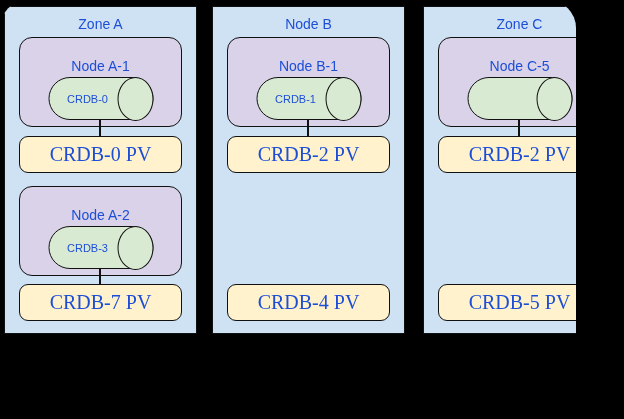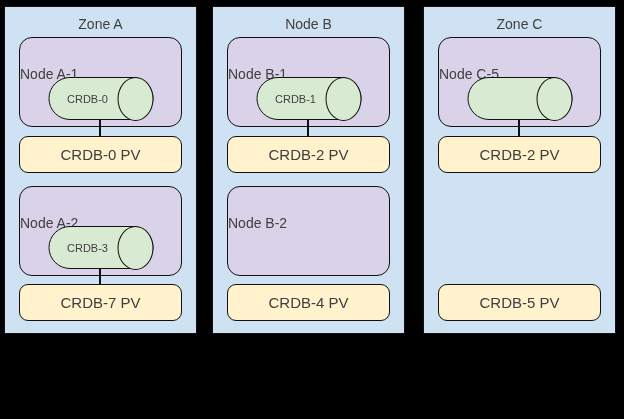--- a/index.html
+++ b/index.html
@@ -1,18 +1,18 @@
 <!DOCTYPE html>
 <html style="--zone-fill: #cfe2f3; --node-fill: #d9d2e9; --cylinder-fill: #d9ead3; --pv-fill: #fff2cc; --border: #111111; --background: #000000;"><head>
 <meta charset="utf-8">
 <style>
   html,body{margin:0;padding:0;background:#000;}
   .canvas{
-    position:relative;width:624px;height:419px;background:#000;overflow:hidden;
-    font-family:"Liberation Sans","DejaVu Sans",sans-serif;color:#404040;
+    position:relative;width:576px;height:419px;background:#000;overflow:hidden;
+    font-family:"Liberation Sans","DejaVu Sans",sans-serif;color:#1d4ed8;border-radius:28px;
   }
   .zone{
     position:absolute;top:6px;width:193px;height:328px;
     background:var(--zone-fill,#cfe2f3);
     border:1.5px solid var(--border,#111);
     box-sizing:border-box;
   }
   .zone-a{left:4px}
   .zone-b{left:212px}
   .zone-c{left:423px}
@@ -21,21 +21,21 @@
     text-align:center;font-size:14px;line-height:16px;
   }
   .node{
     position:absolute;left:14px;width:163px;height:90px;
     background:var(--node-fill,#d9d2e9);
     border:1.5px solid var(--border,#111);
     border-radius:13px;box-sizing:border-box;
   }
   .node-1{top:30px}
   .node-2{top:179px}
-  .node-title{margin-top:28px;font-size:14px;line-height:16px;}
+  .node-title{margin-top:20px;text-align:center;font-size:14px;line-height:16px;}
   .cylinder{
     position:absolute;left:50%;transform:translateX(-50%);bottom:6px;
     width:105px;height:43px;
     background:var(--cylinder-fill,#d9ead3);
     border:1.5px solid var(--border,#111);
     border-radius:21.5px;box-sizing:border-box;
   }
   .cyl-cap{
     position:absolute;top:-1.5px;right:-1.5px;width:36px;height:calc(100% + 3px);
     background:var(--cylinder-fill,#d9ead3);
@@ -52,21 +52,22 @@
     background:var(--border,#111);
   }
   .conn-1{top:112px;height:18px}
   .conn-2{top:261px;height:17px}
   .pv{
     position:absolute;left:14px;width:163px;height:37px;
     background:var(--pv-fill,#fff2cc);
     border:1.5px solid var(--border,#111);
     border-radius:9px;box-sizing:border-box;
     display:flex;align-items:center;justify-content:center;
-    font-size:15px;
+    font-size:20px;
+    font-family:Liberation Serif, serif;
   }
   .pv-1{top:129px}
   .pv-2{top:277px}
 </style>
 </head>
 <body>
 
 <div class="canvas">
 
   <section class="zone zone-a">
@@ -99,23 +100,20 @@
     <div class="node node-1">
       <div class="node-title">Node B-1</div>
       <div class="cylinder">
         <span class="cyl-cap"></span>
         <span class="cyl-label">CRDB-1</span>
       </div>
     </div>
     <div class="connector conn-1"></div>
     <div class="pv pv-1">CRDB-2 PV</div>
 
-    <div class="node node-2">
-      <div class="node-title">Node B-2</div>
-    </div>
     <div class="pv pv-2">CRDB-4 PV</div>
   </section>
 
   <section class="zone zone-c">
     <div class="zone-title">Zone C</div>
 
     <div class="node node-1">
       <div class="node-title">Node C-5</div>
       <div class="cylinder">
         <span class="cyl-cap"></span>

